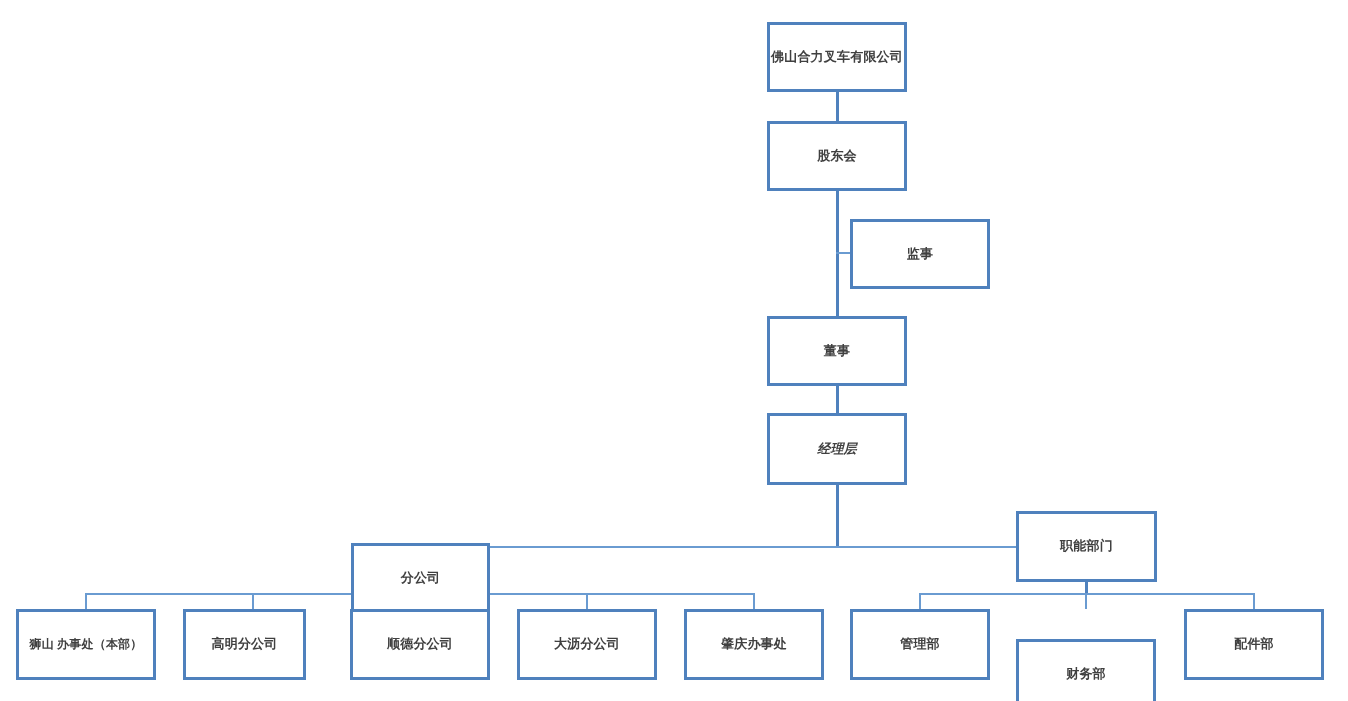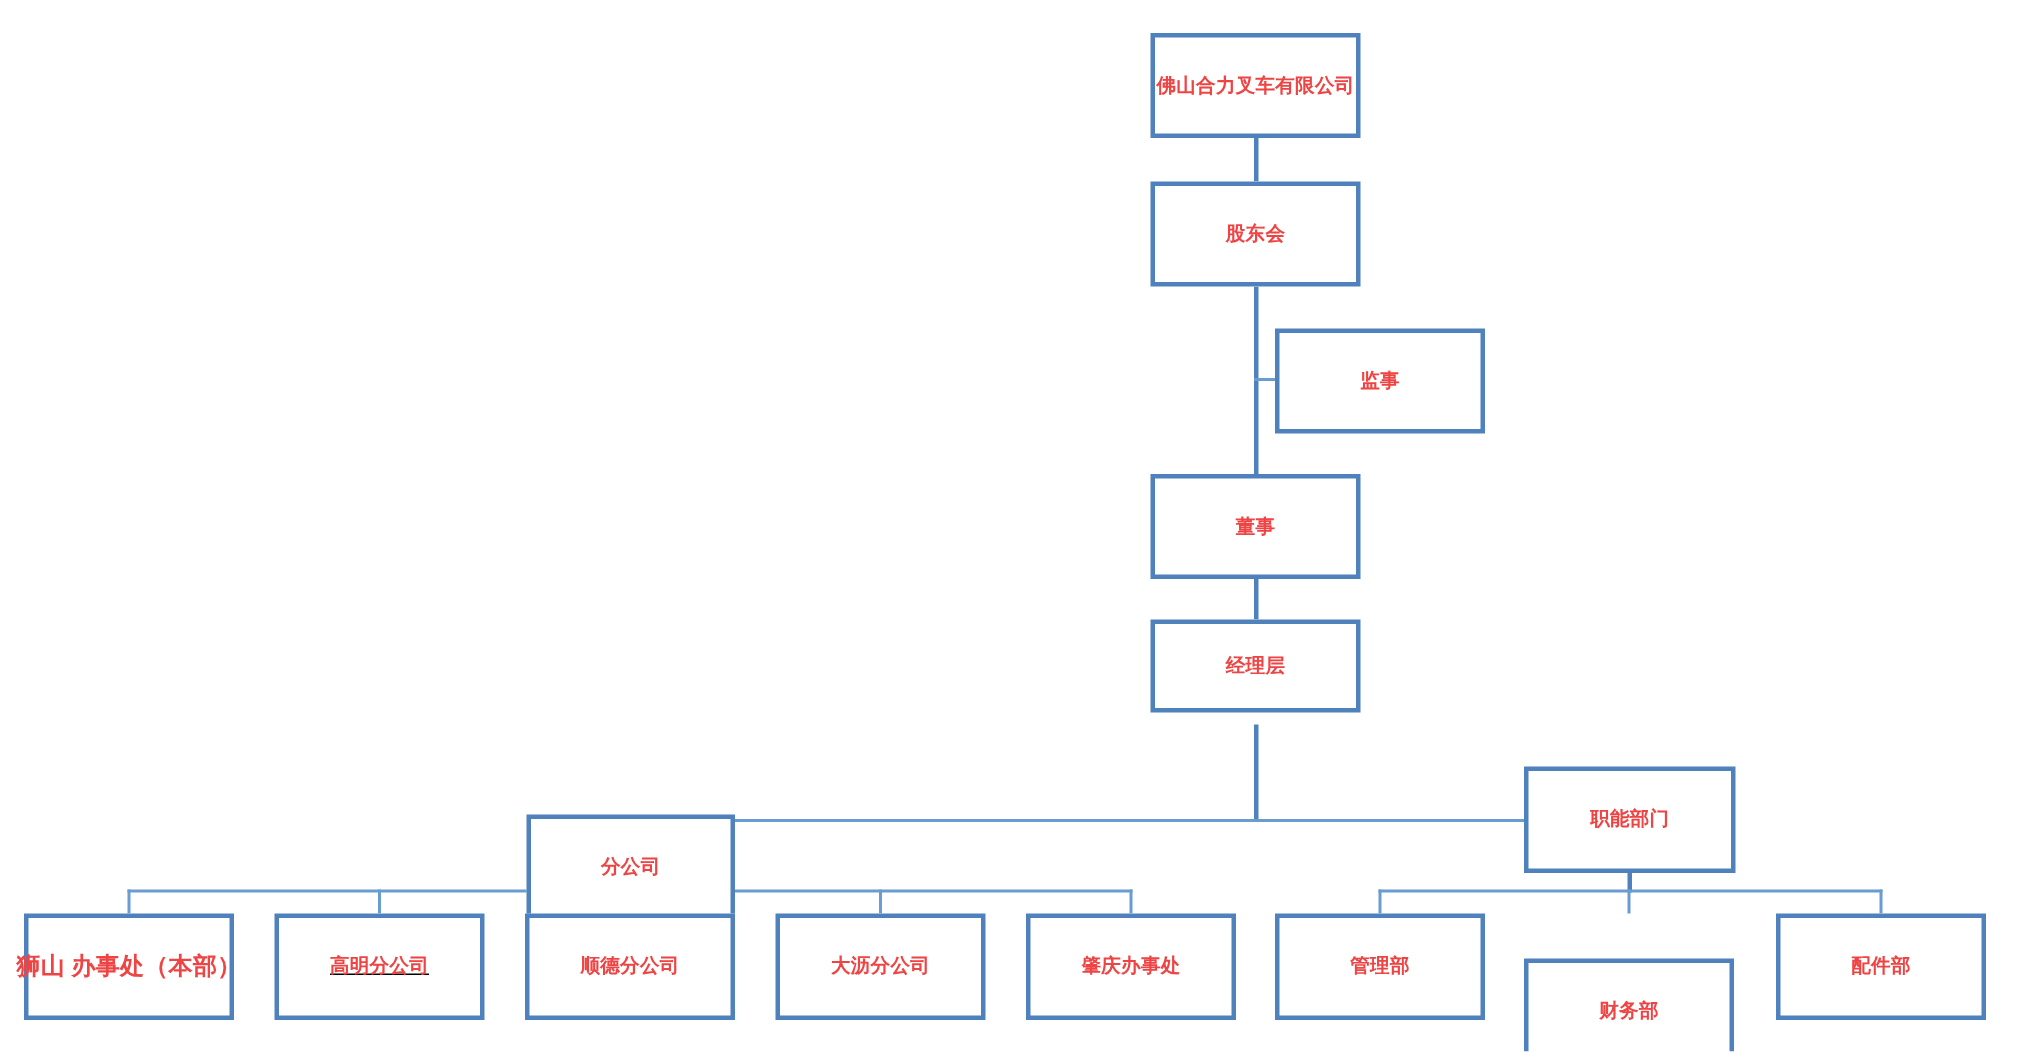--- a/index.html
+++ b/index.html
@@ -27,27 +27,27 @@
     align-items: center;
     justify-content: center;
     text-align: center;
     z-index: 3;
   }
   .node-label {
     font-family: "Liberation Serif", "DejaVu Serif", serif;
     font-weight: bold;
     font-size: 13px;
     line-height: 1.25;
-    color: #ef4444;
+    color: #404040;
     letter-spacing: 0.2px;
     white-space: nowrap;
     padding: 0 4px;
   }
   .node-label.small {
-    font-size: 16px;
+    font-size: 12px;
   }
   .conn {
     position: absolute;
     background: #4F81BD;
     z-index: 1;
   }
   .conn-v { width: 3px; }
   .conn-h { height: 3px; }
   .conn-thin { background: #6A9BD1; }
   .conn-thin.conn-h { height: 2px; }
@@ -93,37 +93,37 @@
   </div>
 
   <div class="node" style="left:767px; top:121px; width:140px; height:70px;">
     <span class="node-label">股东会</span>
   </div>
 
   <div class="node" style="left:767px; top:316px; width:140px; height:70px;">
     <span class="node-label">董事</span>
   </div>
 
-  <div class="node" style="left:767px; top:413px; width:140px; height:62px;">
+  <div class="node" style="left:767px; top:413px; width:140px; height:72px;font-style:italic;">
     <span class="node-label">经理层</span>
   </div>
 
   <div class="node" style="left:351px; top:511px; width:139px; height:71px;margin-top:32px;">
     <span class="node-label">分公司</span>
   </div>
 
   <div class="node" style="left:1016px; top:511px; width:141px; height:71px;">
     <span class="node-label">职能部门</span>
   </div>
 
   <div class="node" style="left:16px; top:609px; width:140px; height:71px;">
     <span class="node-label small">狮山 办事处（本部）</span>
   </div>
 
-  <div class="node" style="left:183px; top:609px; width:140px; height:71px;text-decoration:underline;">
+  <div class="node" style="left:183px; top:609px; width:123px; height:71px;">
     <span class="node-label">高明分公司</span>
   </div>
 
   <div class="node" style="left:350px; top:609px; width:140px; height:71px;">
     <span class="node-label">顺德分公司</span>
   </div>
 
   <div class="node" style="left:517px; top:609px; width:140px; height:71px;">
     <span class="node-label">大沥分公司</span>
   </div>

